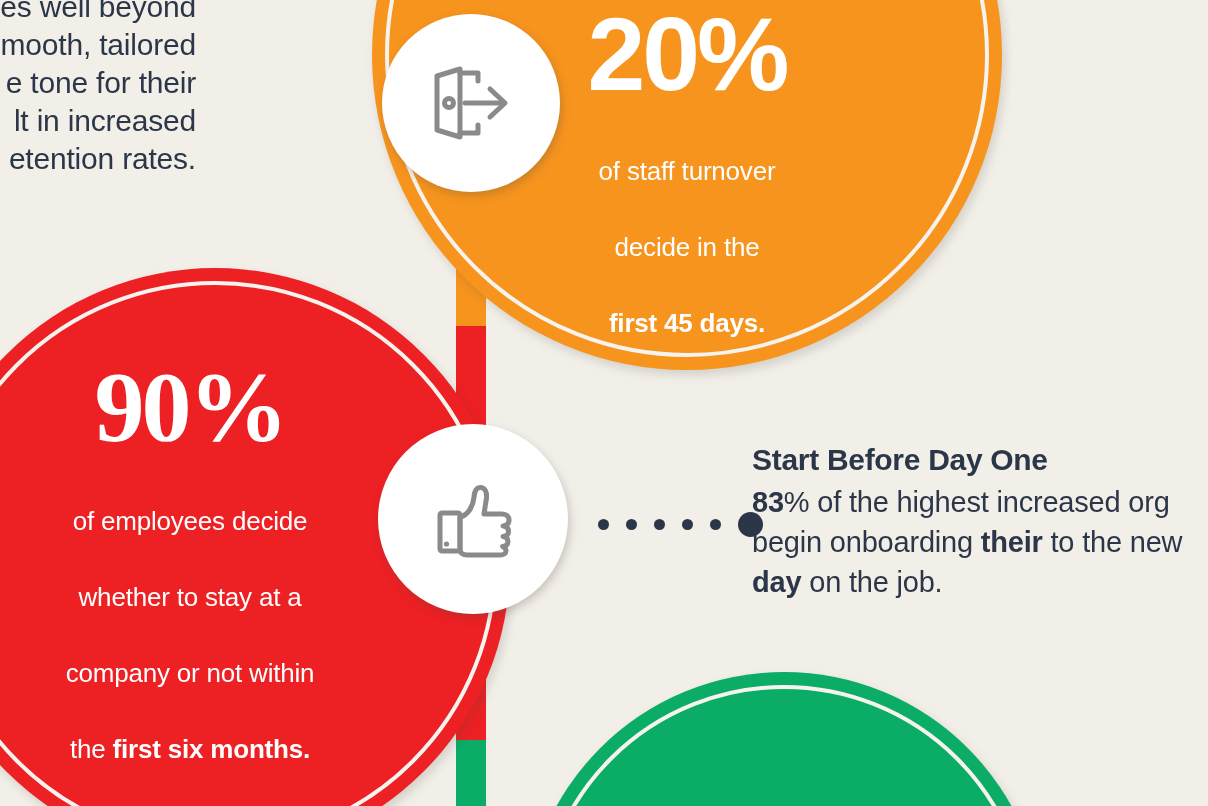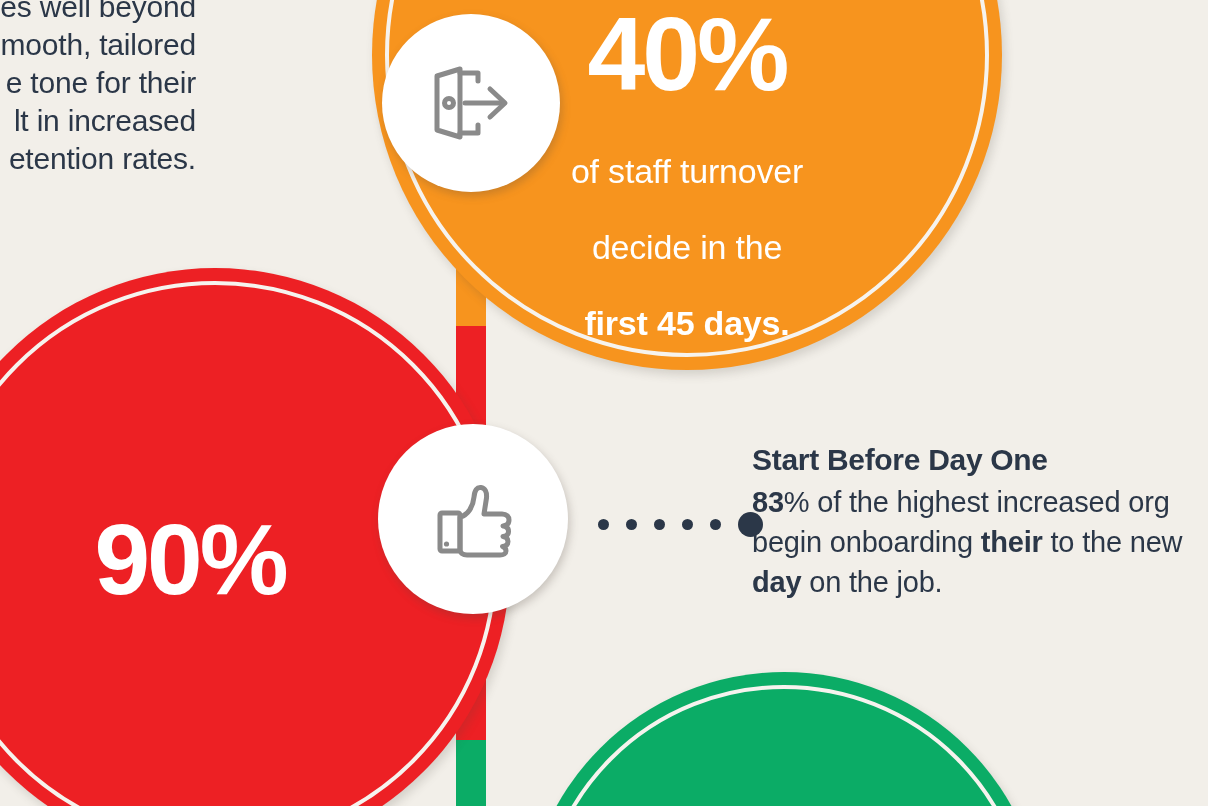--- a/index.html
+++ b/index.html
@@ -100,23 +100,23 @@
     background: #0BAC66;
   }
 
   .stat-number {
     font-size: 104px;
     line-height: 0.98;
     font-weight: 700;
     letter-spacing: -3px;
     margin-bottom: 8px;
   }
-  #bubble-red .stat-number { font-size: 100px; }
+  #bubble-red .stat-number { font-size: 100px; font-family: Liberation Serif, serif; }
   .stat-caption {
-    font-size: 34px;
+    font-size: 26px;
     line-height: 38px;
     font-weight: 400;
     letter-spacing: -0.2px;
     white-space: pre-line;
   }
   .stat-caption b { font-weight: 700; text-align: right; }
 
   
   .badge {
     position: absolute;
@@ -185,32 +185,38 @@
 e tone for their
 lt in increased
 etention rates.</div>
 
   <div class="spine spine-orange"></div>
   <div class="spine spine-red"></div>
   <div class="spine spine-green"></div>
 
   <div class="bubble" id="bubble-orange">
     <div class="bubble-inner">
-      <div class="stat-number">40%</div>
+      <div class="stat-number">20%</div>
       <div class="stat-caption">
         <span>of staff turnover</span><br>
         <span>decide in the</span><br>
         <b>first 45 days.</b>
       </div>
     </div>
   </div>
 
   <div class="bubble" id="bubble-red">
     <div class="bubble-inner">
       <div class="stat-number">90%</div>
+      <div class="stat-caption">
+        <span>of employees decide</span><br>
+        <span>whether to stay at a</span><br>
+        <span>company or not within</span><br>
+        <span>the </span><b>first six months.</b>
+      </div>
     </div>
   </div>
 
   <div class="bubble" id="bubble-green">
     <div class="bubble-inner"></div>
   </div>
 
   <div class="badge" id="badge-door">
     <span>
       <svg width="96" height="96" viewBox="0 0 96 96" fill="none" stroke="#8A8A8A" stroke-width="5" stroke-linecap="round" stroke-linejoin="round">

